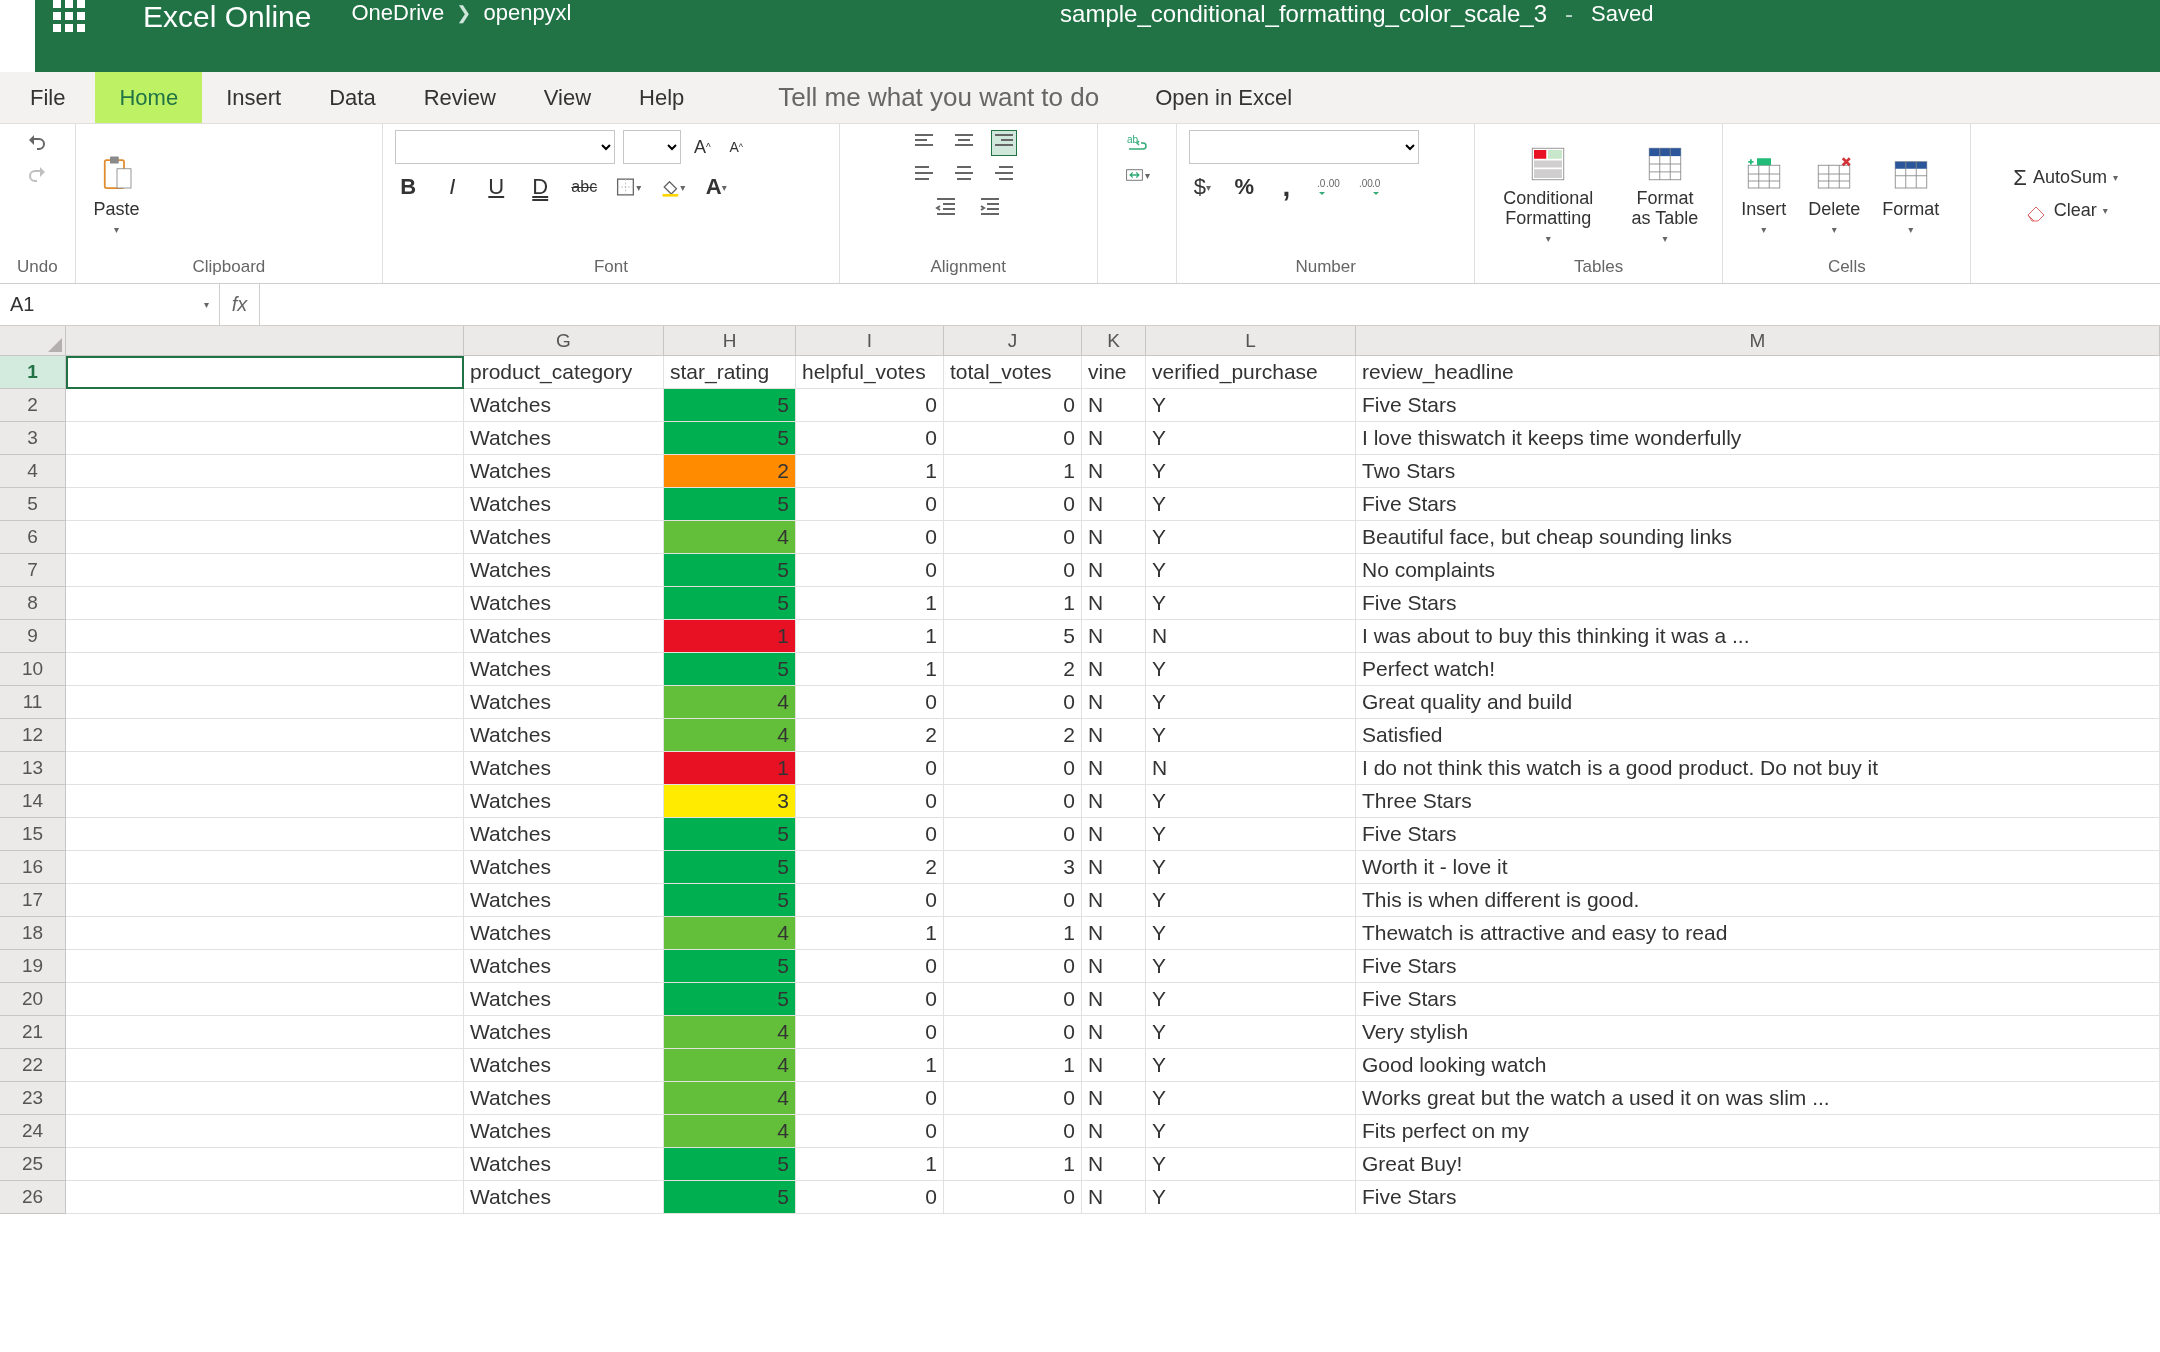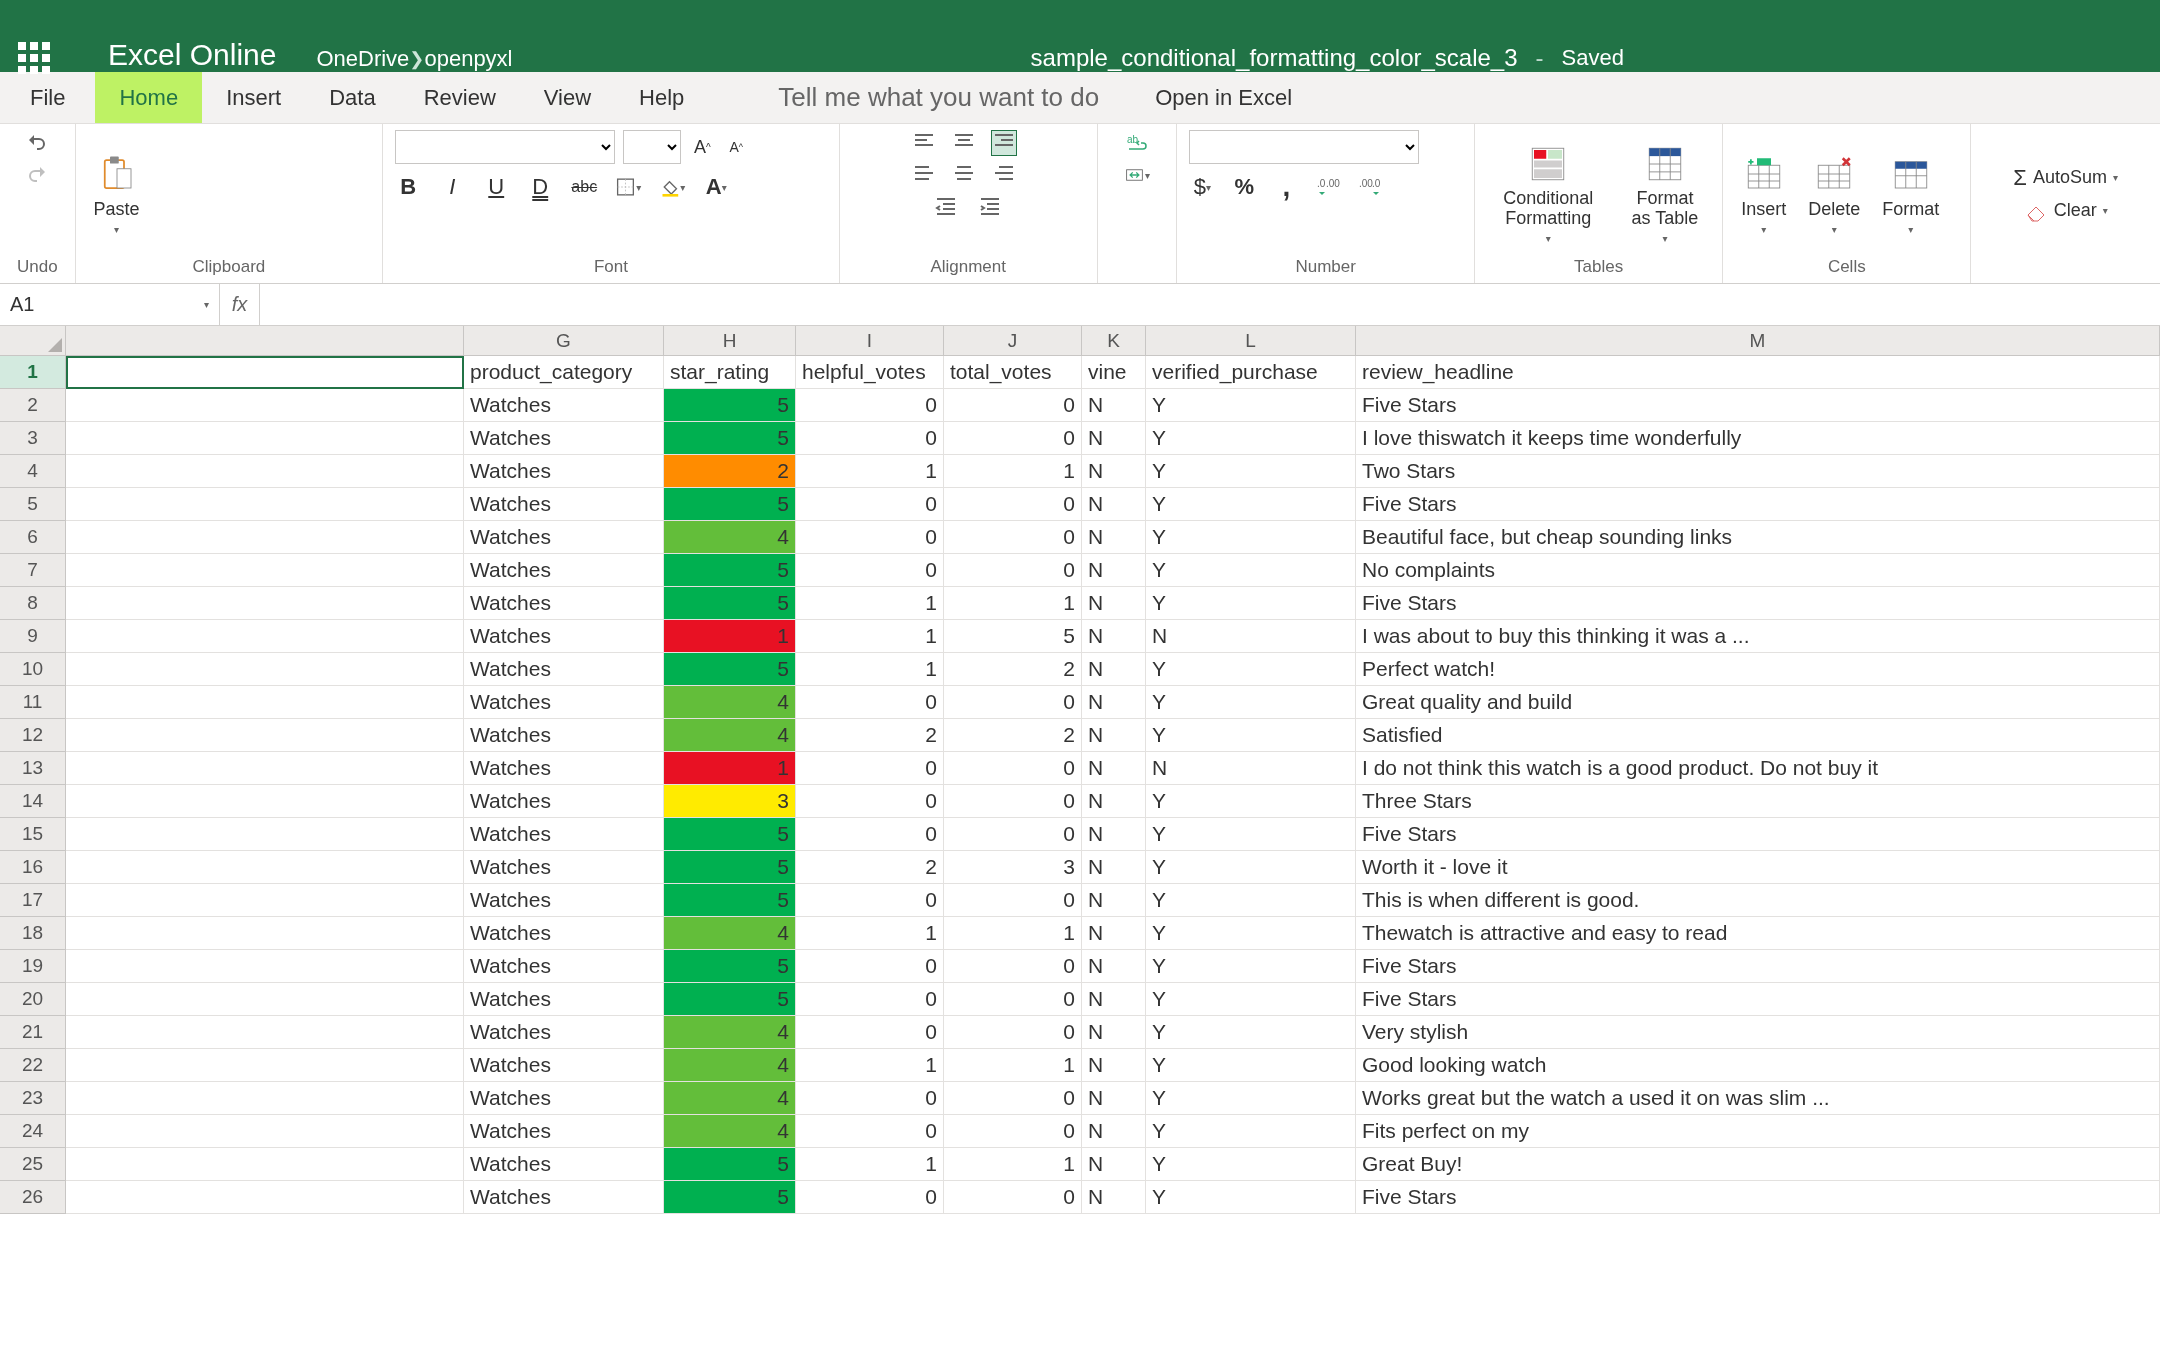--- a/index.html
+++ b/index.html
@@ -1,23 +1,23 @@
 <!DOCTYPE html>
 <html><head>
 <meta charset="utf-8">
 <style>
 * { box-sizing: border-box; margin: 0; padding: 0; }
 body { font-family: "Segoe UI", Arial, sans-serif; font-size: 14px; color: #333; background: #fff; overflow: hidden; width: 2160px; height: 1352px; }
 
 
-.header { background: #217346; height: 72px; display: flex; align-items: flex-end; color: #fff; padding: 0 18px; }
+.header { background: #217346; height: 72px; display: flex; align-items: flex-start; color: #fff; padding: 0 18px; margin-left: 35px; }
 .waffle { width: 30px; height: 30px; display: grid; grid-template-columns: repeat(3,8px); grid-template-rows: repeat(3,8px); gap: 4px; margin-right: 60px; cursor: pointer; }
 .waffle span { background: #fff; }
 .app-name { font-size: 30px; font-weight: 400; margin-right: 40px; }
-.loc { display: flex; align-items: center; font-size: 22px; }
+.loc { display: flex; align-items: center; font-size: 22px; gap: 12px; }
 .loc .chev { font-size: 18px; color: #cde6d9; }
 .title-block { flex: 1; display: flex; justify-content: center; align-items: center; gap: 18px; font-size: 24px; }
 .title-block .dash { color: #bcd9cc; }
 .title-block .saved { font-size: 22px; }
 
 
 .tabs { display: flex; align-items: stretch; height: 52px; background: #f3f2f1; border-bottom: 1px solid #e1dfdd; }
 .tab { padding: 0 24px; display: flex; align-items: center; font-size: 22px; color: #333; cursor: pointer; }
 .tab.file { padding: 0 30px; }
 .tab.active { background: #bef264; color: #217346; font-weight: 400; }

